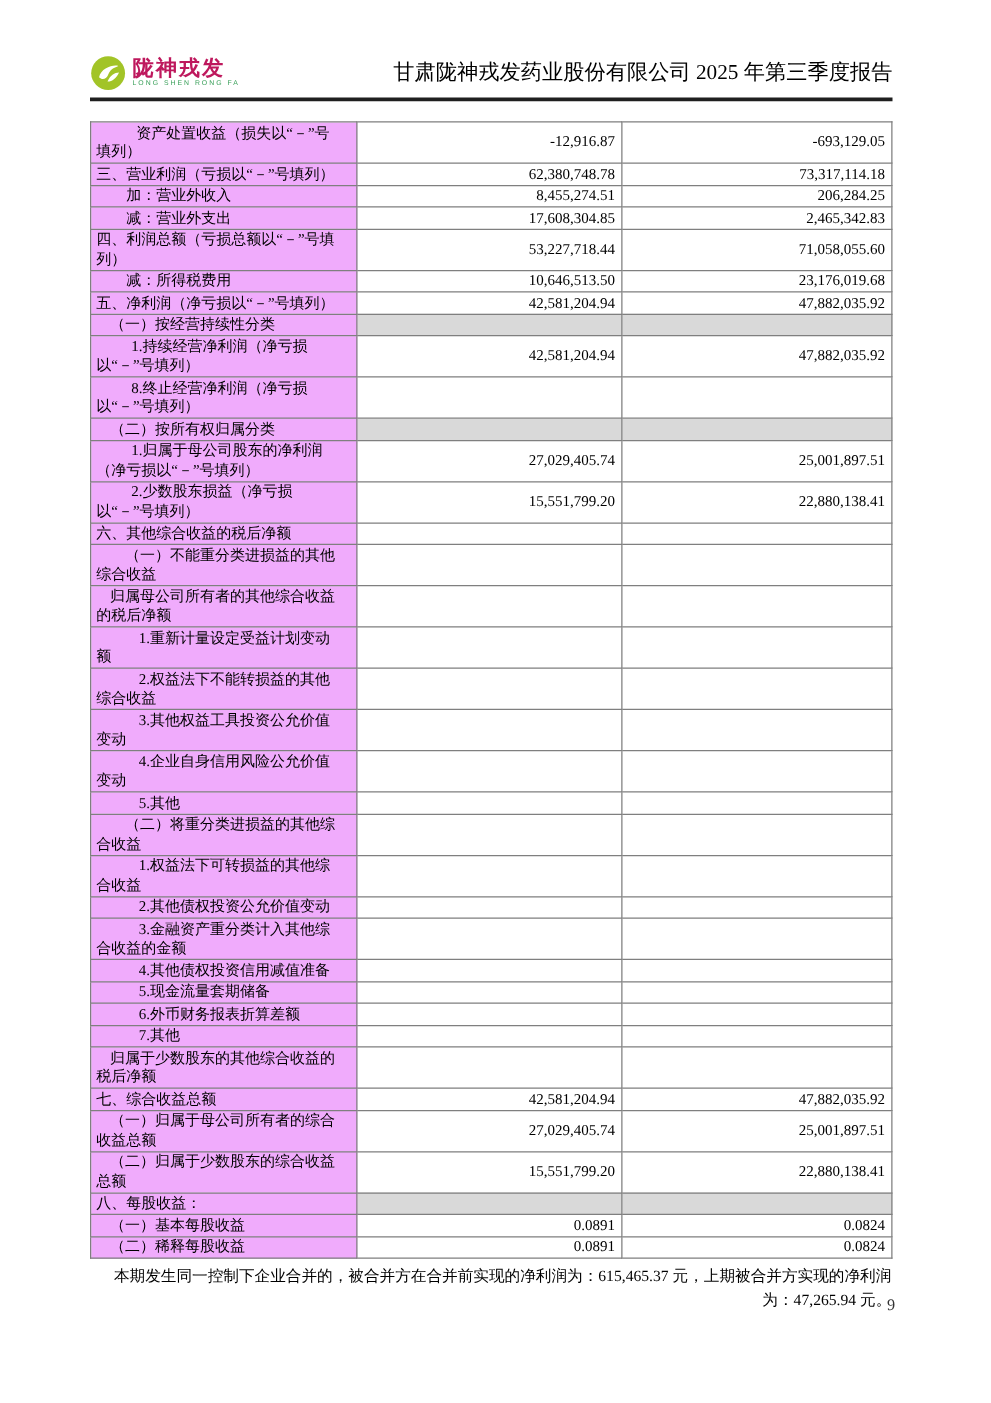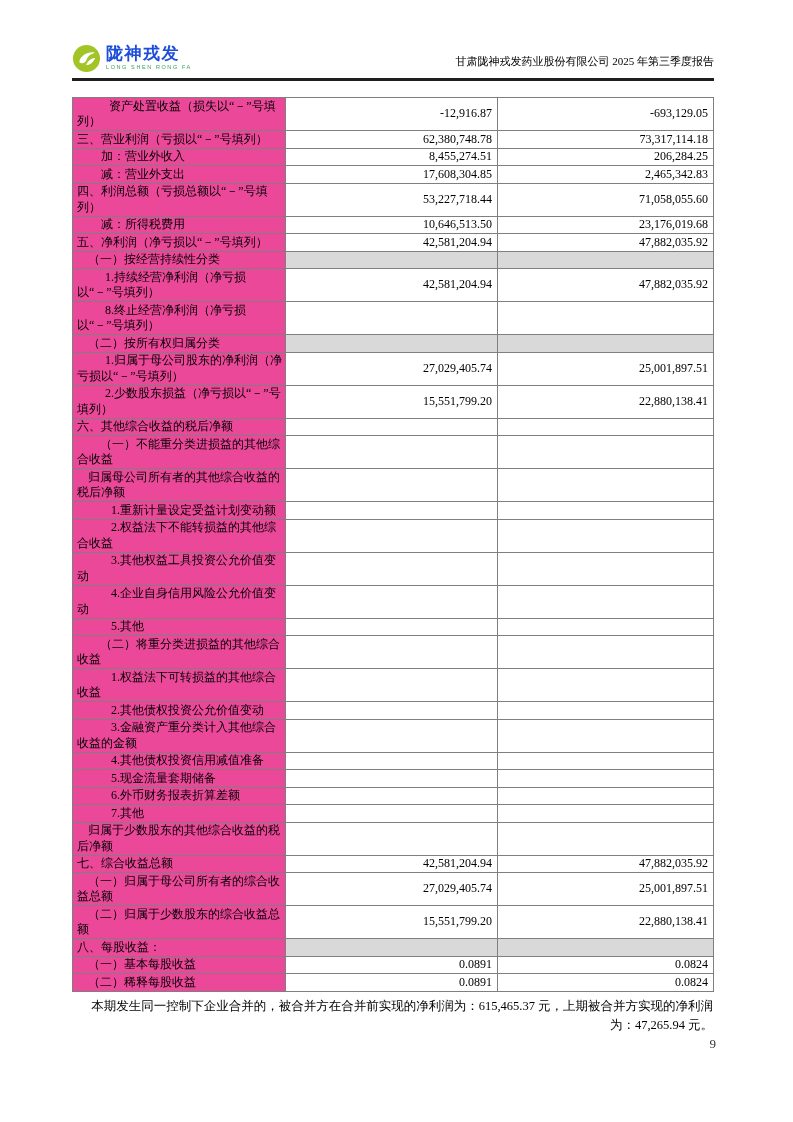--- a/index.html
+++ b/index.html
@@ -13,42 +13,42 @@
 
   
   .header {
     display:flex; justify-content:space-between; align-items:flex-end;
     padding-bottom:5px; border-bottom:3px solid #1f1f1f;
   }
   .logo { display:flex; align-items:center; gap:5px; }
   .logo-mark { width:29px; height:29px; flex:0 0 auto; }
   .logo-text { display:flex; flex-direction:column; line-height:1; }
   .logo-cn {
-    font-family:Liberation Mono, monospace;
-    font-size:17px; font-weight:bold; color:#1d4ed8; letter-spacing:1.5px;
+    font-family:Liberation Serif, serif;
+    font-size:17px; font-weight:bold; color:#be185d; letter-spacing:1.5px;
   }
   .logo-en {
     font-family:"Liberation Sans","DejaVu Sans",sans-serif;
     font-size:5.5px; color:#3aa05a; letter-spacing:1.6px; margin-top:2px;
   }
-  .report-title { font-size:11px; padding-bottom:4px; white-space:nowrap; }
+  .report-title { font-size:17px; padding-bottom:4px; white-space:nowrap; }
 
   
   table.fin {
     border-collapse:collapse; table-layout:fixed;
     width:641px; margin-top:16px;
   }
   table.fin td {
     border:1px solid #7f7f7f;
     font-size:12px; line-height:15.5px;
     vertical-align:middle;
     padding-top:0.5px; padding-bottom:0.5px;
     word-break:break-all; overflow-wrap:break-word;
   }
-  .c-label { background:#ec4899; padding-left:4px; }
+  .c-label { background:#f0abfc; padding-left:4px; padding-right:15px; }
   .c-val   { text-align:right; padding-right:5px; padding-left:4px; background:#fff; }
   .shade-val { background:#d9d9d9; }
   .ind0 { text-indent:0; }
   .ind1 { text-indent:11px; }
   .ind2 { text-indent:24px; }
   .ind3 { text-indent:23px; }
   .ind4 { text-indent:28px;margin-top:32px; }
   .ind5 { text-indent:34px; }
   .ind6 { text-indent:32px; }
 

